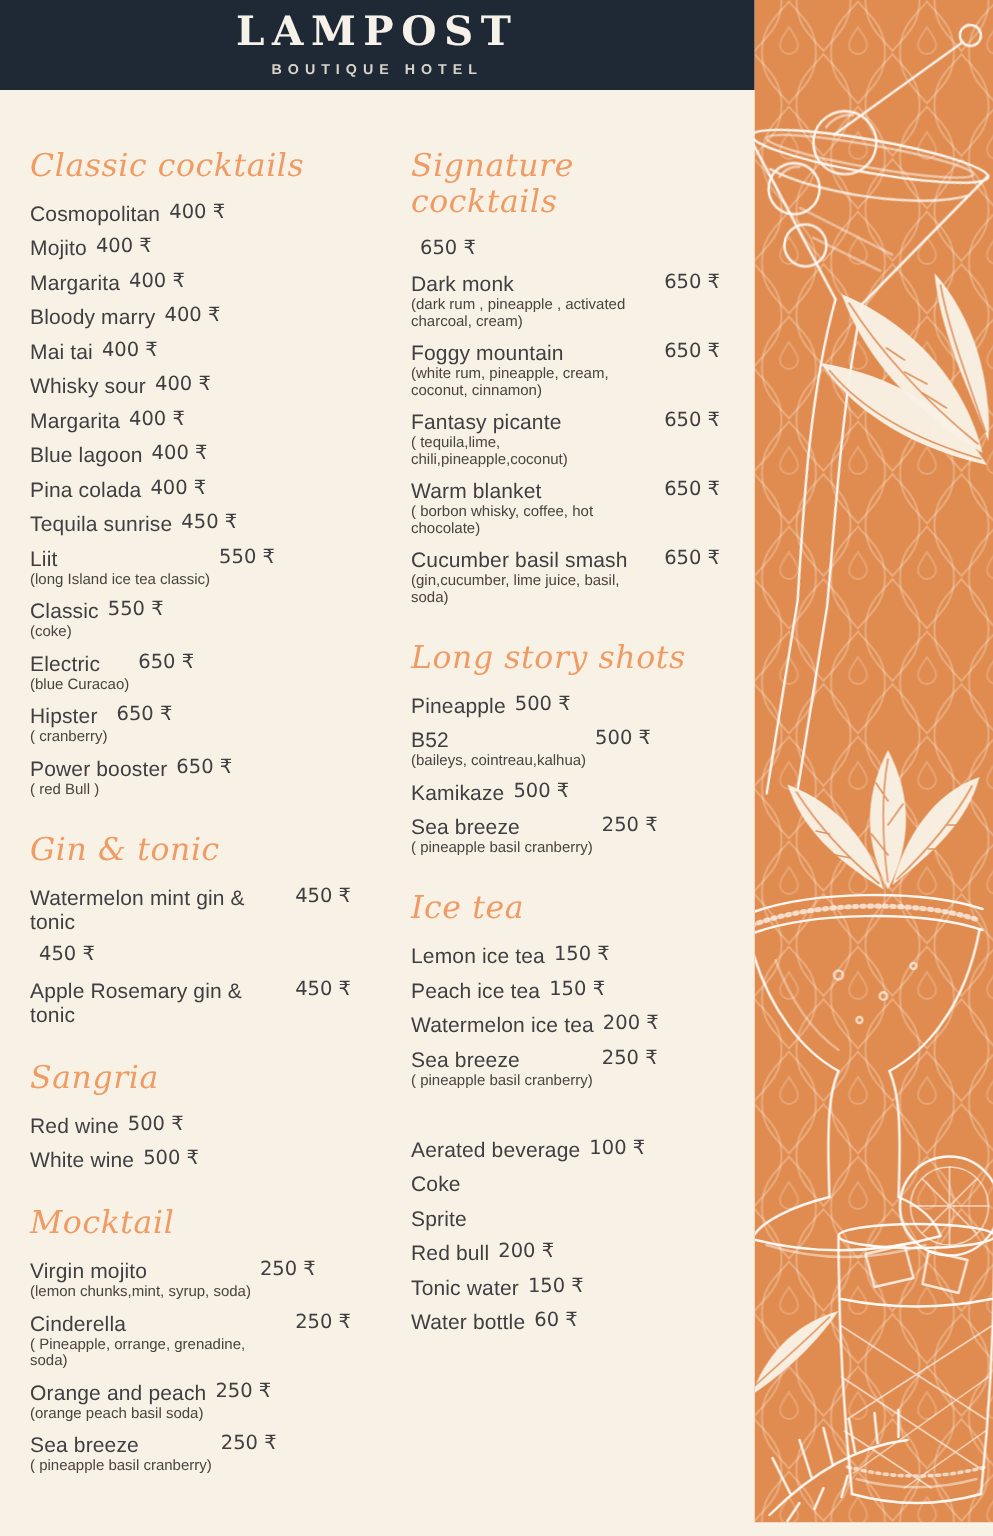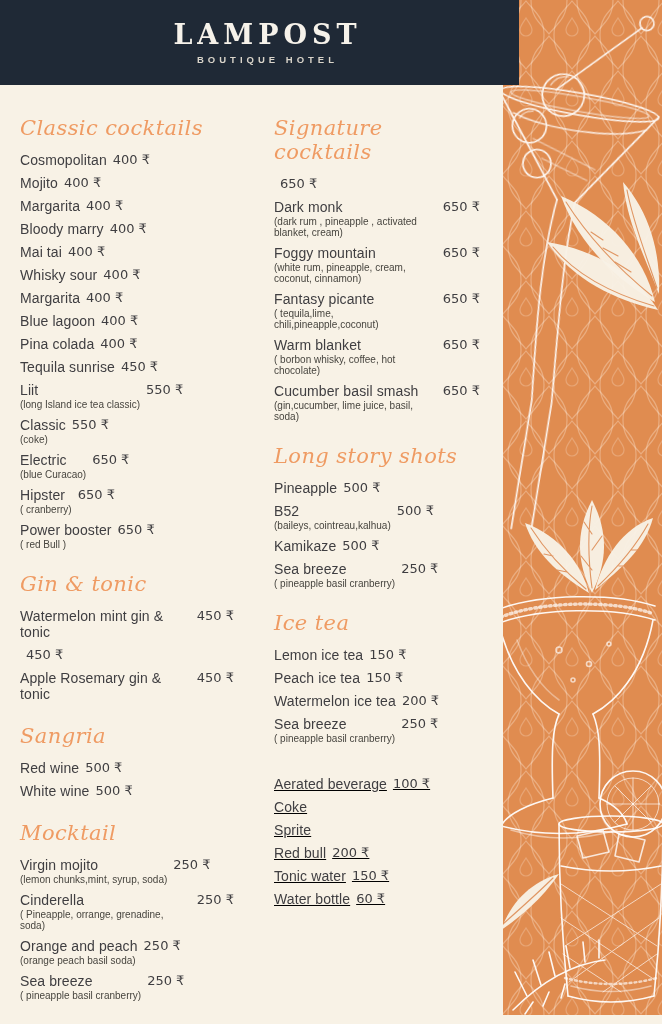--- a/index.html
+++ b/index.html
@@ -3,37 +3,37 @@
 <meta charset="utf-8">
 <style>
   html,body { margin:0; padding:0; background:#8a8a8a; }
   .page {
     position:relative; width:662px; height:1024px; margin:0 auto;
     background:var(--page-bg,#f8f2e6); overflow:hidden;
     font-family:"Liberation Sans", sans-serif;
   }
   
   .header {
-    position:absolute; left:0; top:0; width:503px; height:85px;
+    position:absolute; left:0; top:0; width:503px; height:60px;
     background:var(--header-bg,#1f2936);
-    display:flex; flex-direction:column; align-items:center; justify-content:center;padding-left:16px;
+    display:flex; flex-direction:column; align-items:center; justify-content:center;
   }
   .brand {
     font-family:"DejaVu Serif","Liberation Serif",serif; font-weight:700;
     font-size:27px; letter-spacing:5px; color:#f6f2ea; line-height:28px;
   }
   .tagline {
     font-size:9.5px; letter-spacing:4px; color:#d9d4ca; margin-top:5px; font-weight:bold;
   }
   
-  .menu-column { position:absolute; top:116px; }
+  .menu-column { position:absolute; top:98px; }
   .menu-column.left  { left:20px;  width:214px; }
   .menu-column.right { left:274px; width:206px; }
   .menu-section { margin-bottom:22px; }
-  .menu-section.no-heading { padding-top:10px;text-decoration:underline; }
+  .menu-section.no-heading { padding-top:10px; }
   .script-heading {
     font-family:"DejaVu Serif","Liberation Serif",serif; font-style:italic; font-weight:400;
     font-size:21px; line-height:24px; color:var(--accent,#ef9b63);
     margin:0 0 12px 0; letter-spacing:.4px;
   }
   .menu-item { display:flex; align-items:flex-start; margin-bottom:7px; }
   .item-name { font-size:14px; line-height:16px; color:var(--text-dark,#3f3e41); letter-spacing:.1px; }
   .item-desc { font-size:10px; line-height:11px; color:#47453f; max-width:190px; margin-top:1px; }
   .item-price {
     font-family:"DejaVu Sans","Liberation Sans",sans-serif;
@@ -334,21 +334,21 @@
     </div>
   <div class="menu-column right">
       <section class="menu-section">
         <h2 class="script-heading">Signature cocktails</h2>
         <div class="menu-item">
           <div class="item-price">650 ₹</div>
         </div>
         <div class="menu-item">
           <div class="item-text">
             <div class="item-name">Dark monk</div>
-            <div class="item-desc">(dark rum , pineapple , activated blanket, cream)</div>
+            <div class="item-desc">(dark rum , pineapple , activated charcoal, cream)</div>
           </div>
           <div class="item-price">650 ₹</div>
         </div>
         <div class="menu-item">
           <div class="item-text">
             <div class="item-name">Foggy mountain</div>
             <div class="item-desc">(white rum, pineapple, cream, coconut, cinnamon)</div>
           </div>
           <div class="item-price">650 ₹</div>
         </div>

